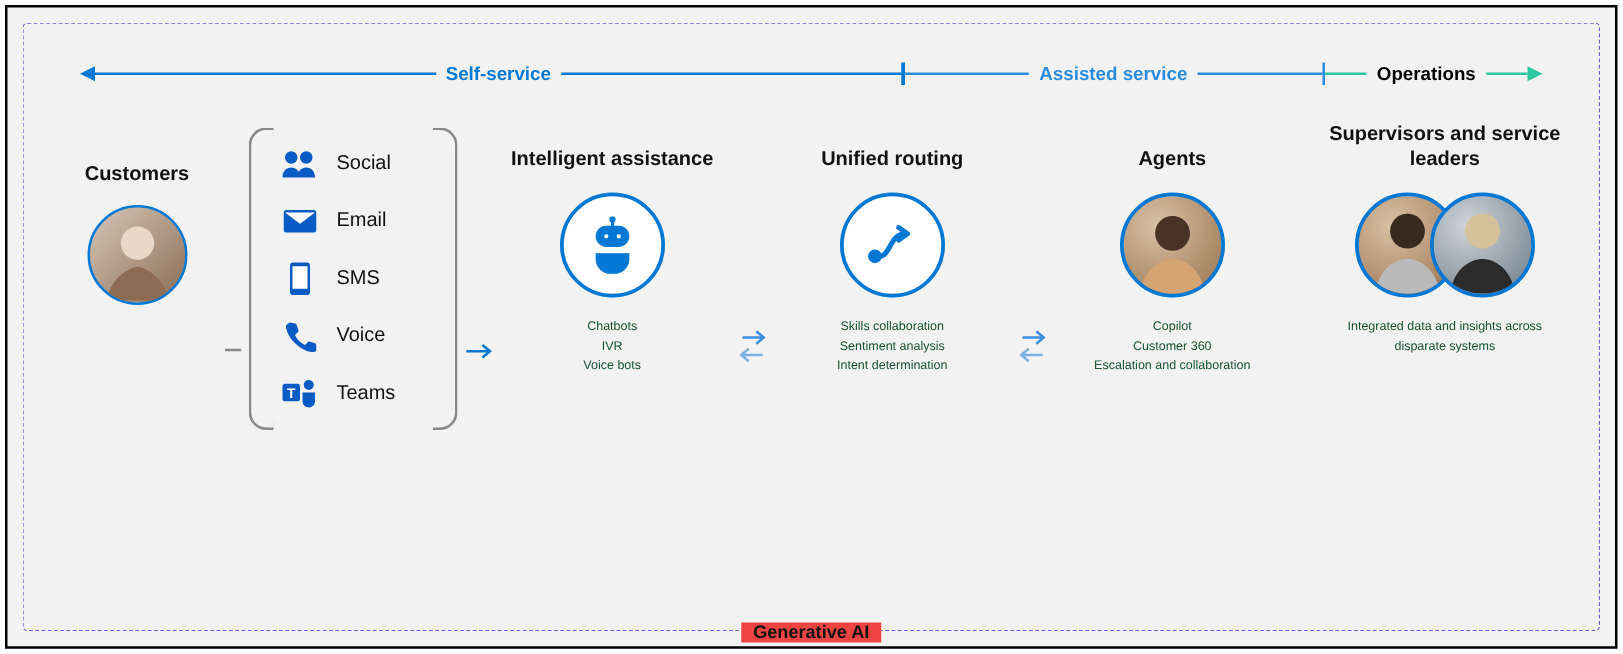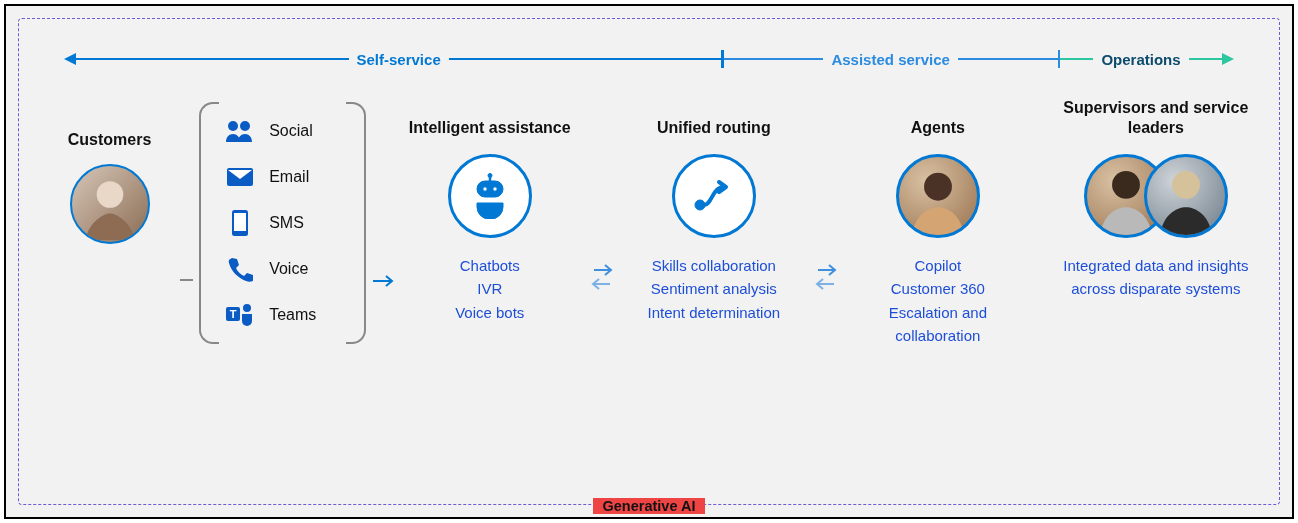--- a/index.html
+++ b/index.html
@@ -41,35 +41,35 @@
   .tl-tick { width: 2.5px; height: 18px; }
   .arrowhead-l, .arrowhead-r {
     width: 0; height: 0; border-top: 6px solid transparent; border-bottom: 6px solid transparent;
   }
   .arrowhead-l { border-right: 12px solid #0078d4; }
   .arrowhead-r.teal { border-left: 12px solid #2cc6a0; }
   .c-self { color: #0078d4; }
   .b-self { background: #0078d4; }
   .c-assist { color: #2a8be0; }
   .b-assist { background: #2a8be0; }
-  .c-ops { color: #0c4a6e; }
+  .c-ops { color: #000000; }
   .b-ops { background: #2cc6a0; }
 
   .content {
     position: absolute;
     top: 75px;
     left: 30px; right: 30px;
     bottom: 40px;
     display: flex;
     align-items: flex-start;
     gap: 10px;
   }
   .col { display: flex; flex-direction: column; align-items: center; text-align: center; }
   .col-title { font-size: 16px; font-weight: 600; color: #111; line-height: 1.25; margin-bottom: 10px; min-height: 44px; display:flex; align-items:flex-end; justify-content:center;}
-  .col-sub { font-size: 15px; color: #1d4ed8; line-height: 1.55; }
+  .col-sub { font-size: 10px; color: #14532d; line-height: 1.55; }
 
   .customer-col { width: 130px; margin-top: 36px; }
   .avatar-circle {
     width: 80px; height: 80px; border-radius: 50%; border: 2.5px solid #0078d4;
     background: linear-gradient(135deg,#d6c6b8 0%,#8b6d54 100%);
     display:flex; align-items:center; justify-content:center;
     overflow:hidden;
   }
   .avatar-circle svg { width: 100%; height:100%; }
 

